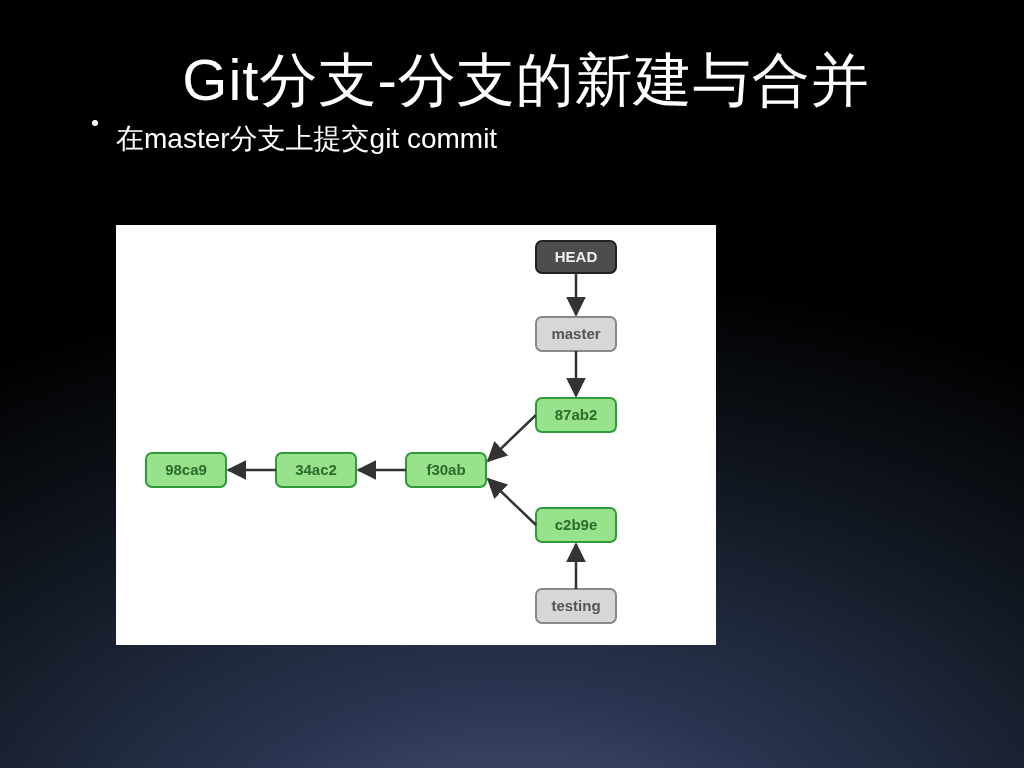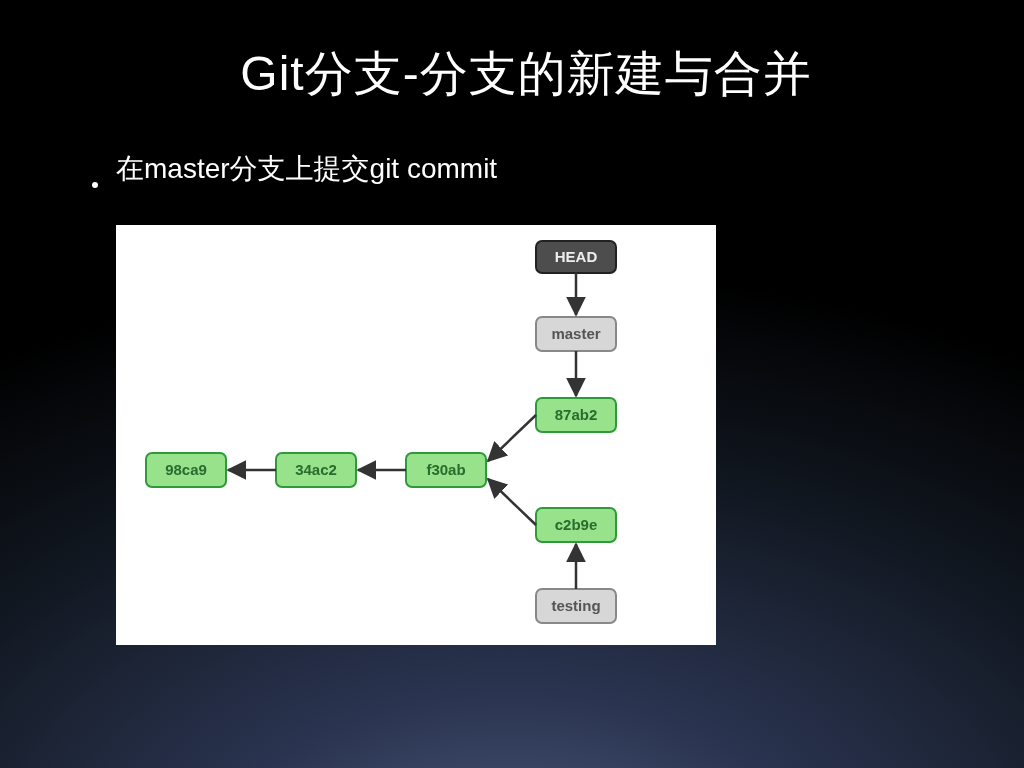--- a/index.html
+++ b/index.html
@@ -5,32 +5,31 @@
   * { box-sizing: border-box; margin: 0; padding: 0; }
   html, body { width: 1024px; height: 768px; overflow: hidden; }
   body {
     background: radial-gradient(ellipse 120% 100% at 50% 115%, #4a5a7a 0%, #2a3450 25%, #111720 55%, #000 80%);
     font-family: "Helvetica Neue", "Hiragino Sans GB", "Microsoft YaHei", Arial, sans-serif;
     color: #fff;
     position: relative;
   }
   .title {
     text-align: center;
-    font-size: 48px;
+    font-size: 58px;
     font-weight: 400;
     letter-spacing: 1px;
     padding-top: 42px;
     color: #fff;
     padding-left: 28px;
   }
   .bullet-row {
-    margin-top: 44px;
     margin-left: 92px;
     display: flex;
-    align-items: flex-end;
+    align-items: flex-start;
     gap: 18px;
   }
   .bullet-dot {
     width: 6px; height: 6px; border-radius: 50%; background: #fff;
   }
   .bullet-text {
     font-size: 28px;
     color: #fff;
   }
   .diagram-wrap {

